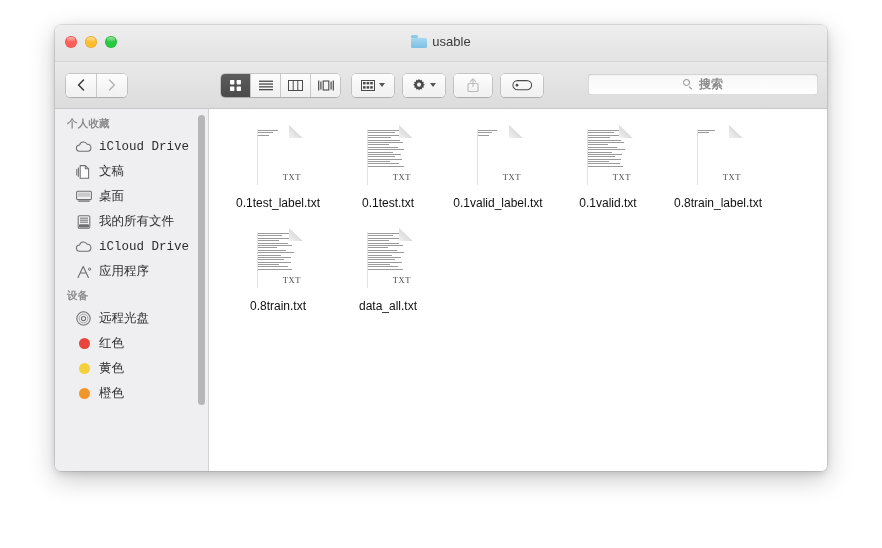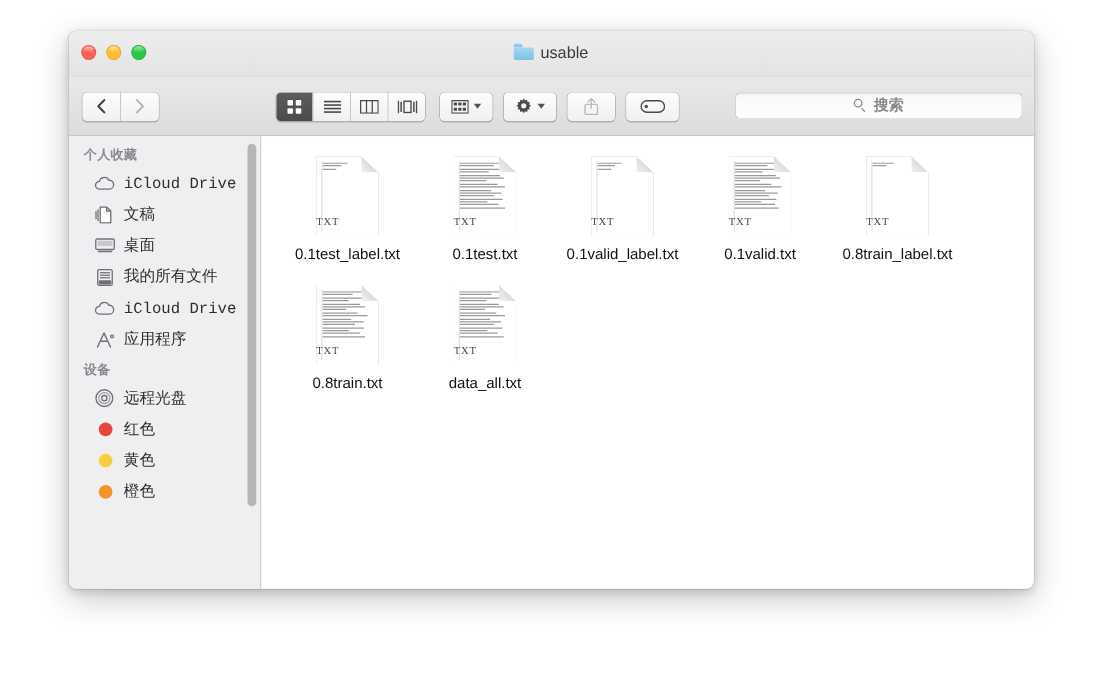--- a/index.html
+++ b/index.html
@@ -312,21 +312,21 @@
     position: absolute;
     right: 0; top: 0;
     width: 14px; height: 13px;
     background: linear-gradient(225deg, #ffffff 48%, #dcdcdc 50%, #f2f2f2 100%);
     clip-path: polygon(0 0, 100% 100%, 0 100%);
   }
   .file-icon .txt {
     position: absolute;
     left: 0; right: 2px;
     bottom: 7px;
-    text-align: left;
+    text-align: right;
     font-size: 8.5px;
     letter-spacing: 0.6px;
     color: #4a4a4a;
     font-family: "Liberation Serif", "DejaVu Serif", serif;
   }
   .file-icon .lines {
     position: absolute;
     left: 5px; top: 5px;
     right: 7px;
     height: 38px;

